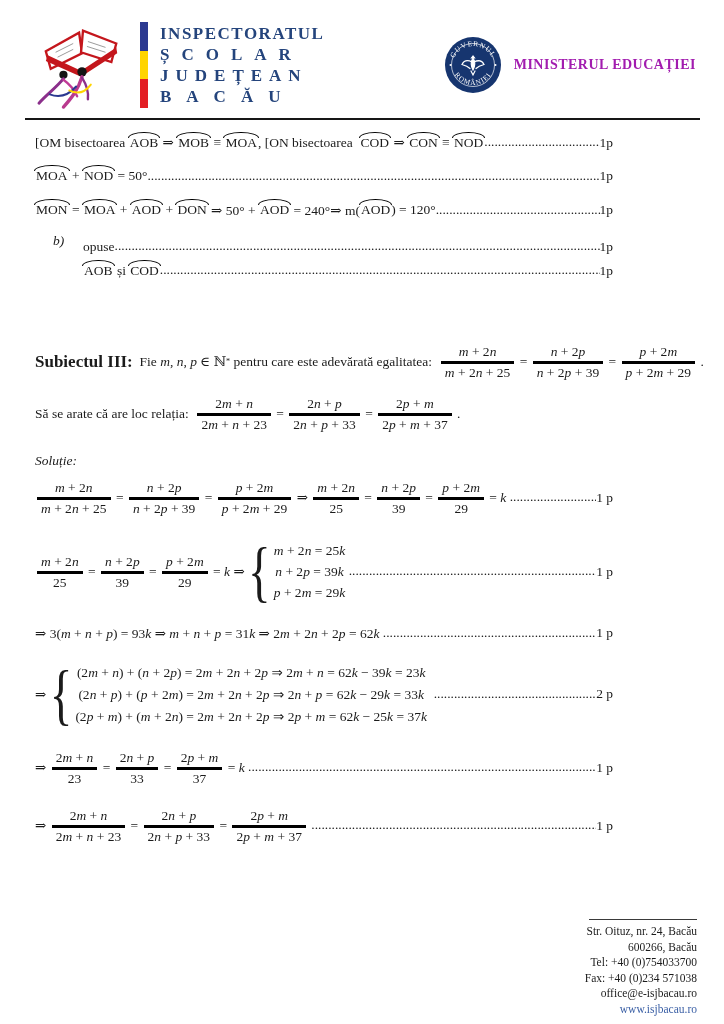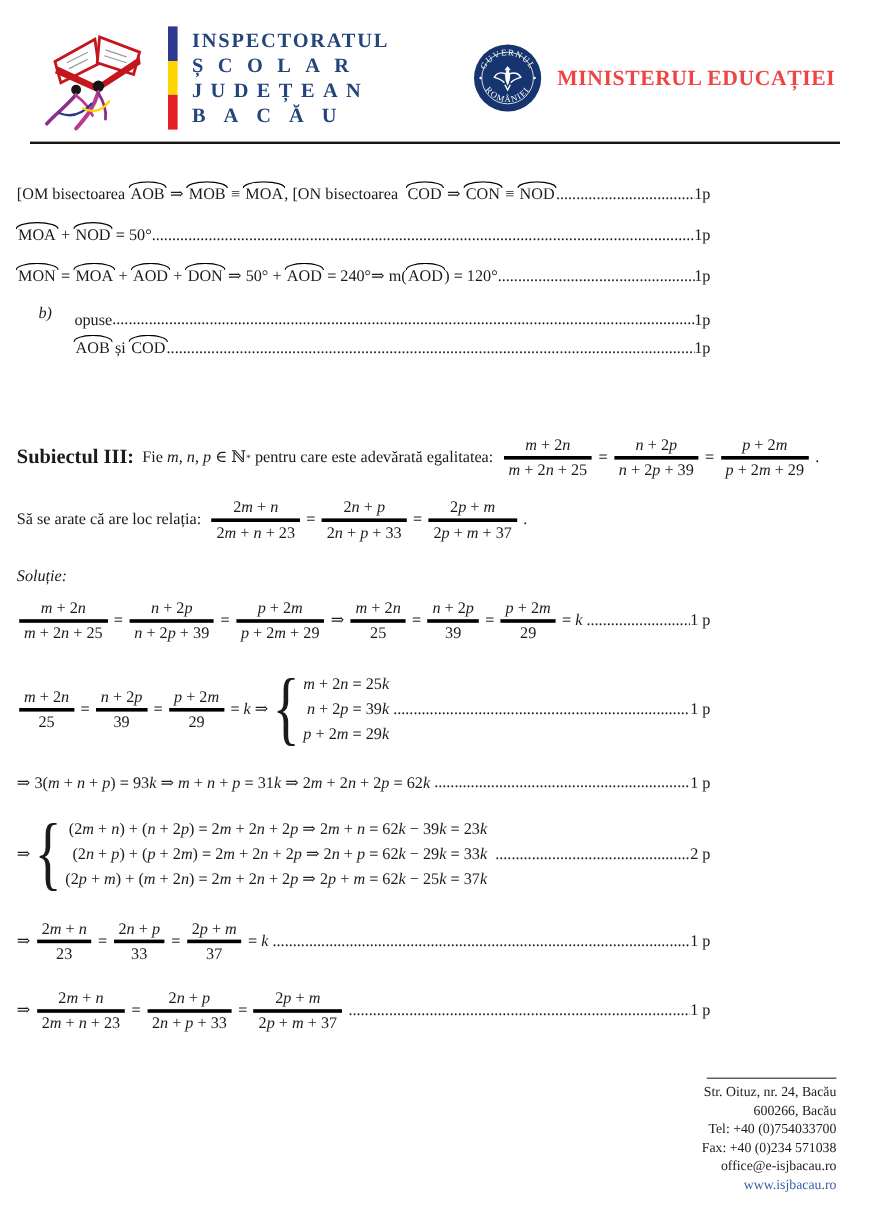--- a/index.html
+++ b/index.html
@@ -12,25 +12,25 @@
           padding:22px 28px 10px 34px;height:86px;gap:35px;}
   .isj{display:flex;align-items:center;}
   .isj-bar{width:8px;height:86px;margin:0 12px 0 8px;display:flex;flex-direction:column;}
   .isj-bar div{flex:1;}
   .isj-text{color:#24447c;font-weight:700;font-size:17px;line-height:21px;white-space:nowrap;}
   .isj-text div:nth-child(1){letter-spacing:1.5px;}
   .isj-text div:nth-child(2){letter-spacing:12px;}
   .isj-text div:nth-child(3){letter-spacing:7px;}
   .isj-text div:nth-child(4){letter-spacing:15px;}
   .ministry{display:flex;align-items:center;gap:12px;}
-  .ministry-label{color:#ef4444;font-weight:700;font-size:18px;letter-spacing:.5px;white-space:nowrap;}
+  .ministry-label{color:#a21caf;font-weight:700;font-size:14px;letter-spacing:.5px;white-space:nowrap;}
   .rule{border-top:2.5px solid #161616;margin:0 24px 0 25px;}
 
   
-  .content{padding:8px 24px 0 14px;font-size:13.5px;margin-top:20px;}
+  .content{padding:8px 24px 0 35px;font-size:13.5px;}
   .line{display:flex;align-items:center;padding-top:6px;margin-bottom:11px;}
   .toks{display:inline-flex;align-items:center;white-space:pre;flex:0 0 auto;}
   .leader{flex:1 1 auto;overflow:hidden;white-space:nowrap;height:1.25em;min-width:6px;}
   .pts{flex:0 0 auto;white-space:pre;}
   .w-a{width:578px;}
   .pb{display:flex;margin-top:14px;}
   .pb-label{width:30px;padding-left:18px;font-style:italic;flex:0 0 auto;}
   .pb-body{flex:1;}
   .justify{display:block;text-align:justify;text-align-last:justify;margin-bottom:2px;padding-top:5px;}
   .pb-line{width:530px;display:flex;align-items:flex-end;margin-bottom:2px;padding-top:5px;}
@@ -45,27 +45,27 @@
   
   .arc{position:relative;display:inline-block;padding:0 1px;}
   .arc::before{content:'';position:absolute;left:-1px;right:-1px;top:-3px;height:5px;
                border:1px solid #000;border-bottom:none;border-radius:50% 50% 0 0/100% 100% 0 0;}
   .frac{display:inline-block;text-align:center;vertical-align:middle;margin:0 2px;}
   .frac .num{display:block;border-bottom:3px solid #000000;padding:1px 4px 1px;}
   .frac .den{display:block;padding:1px 4px 0;}
   .sys{display:inline-flex;align-items:center;}
   .brace{font-size:350%;font-weight:400;line-height:1;transform:scaleY(1.45);
          transform-origin:center;margin-right:3px;}
-  .sysbody{display:inline-flex;flex-direction:column;gap:5px;text-align:right;}
+  .sysbody{display:inline-flex;flex-direction:column;gap:5px;text-align:center;font-family:Liberation Serif, serif;}
   .sysline{white-space:pre;}
   sup{font-size:60%;}
   i{font-style:italic;}
 
   
-  .footer{position:absolute;right:27px;bottom:28px;text-align:right;
+  .footer{position:absolute;right:27px;bottom:7px;text-align:right;
           font-size:11.5px;line-height:15.5px;color:#1b1b1b;}
   .footer-rule{width:108px;border-top:1.2px solid #3a3a3a;margin-left:auto;margin-bottom:4px;}
   .footer .site{color:#3a5fa5;text-decoration:none;cursor:pointer;}
 </style>
 </head>
 <body>
 
 <div class="page">
 
   <div class="header">

